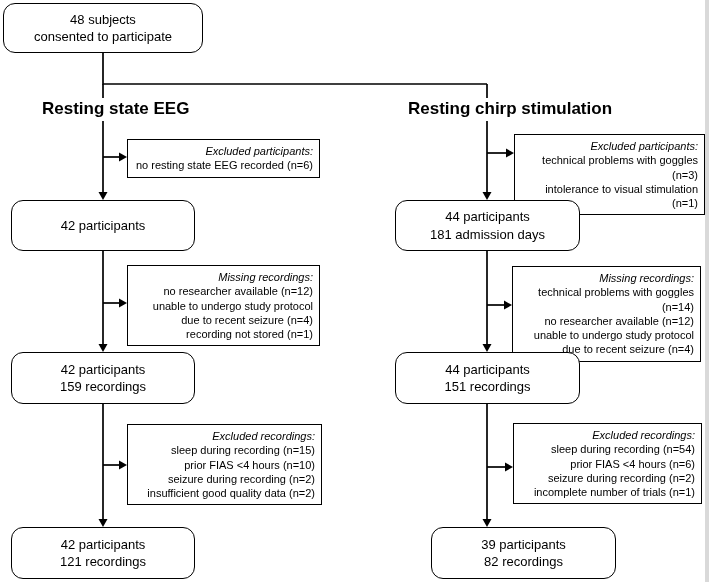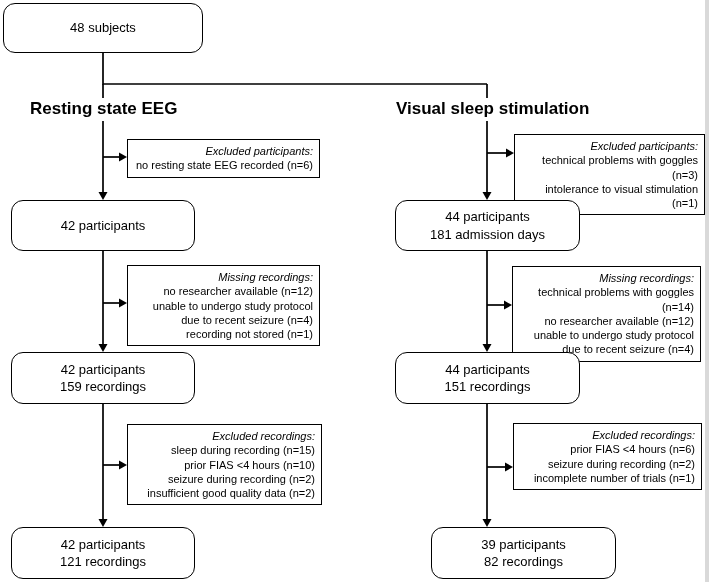--- a/index.html
+++ b/index.html
@@ -35,20 +35,21 @@
     padding:4px 6px;
     font-size:11px;line-height:1.3;
     text-align:right;
   }
   .sb-title{font-style:italic;}
   .heading{
     position:absolute;
     font-weight:bold;
     font-size:17px;
     white-space:nowrap;
+    margin-left:12px;
   }
 </style>
 </head>
 <body>
 
 <div class="canvas">
 
   <svg class="connectors" width="709" height="582" viewBox="0 0 709 582">
     <g stroke="#000" stroke-width="1.7" fill="none">
 
@@ -86,24 +87,25 @@
       <polygon points="119,298.5 119,307.5 127,303"></polygon>
       <polygon points="119,460.5 119,469.5 127,465"></polygon>
       <polygon points="506,148.5 506,157.5 514,153"></polygon>
       <polygon points="504,300.5 504,309.5 512,305"></polygon>
       <polygon points="505,462.5 505,471.5 513,467"></polygon>
     </g>
   </svg>
 
   <div class="rbox" style="left:3px;top:3px;width:200px;height:50px;">
     <div>48 subjects</div>
+    <div>consented to participate</div>
   </div>
 
   <div class="heading" style="left:30px;top:99px;">Resting state EEG</div>
-  <div class="heading" style="left:396px;top:99px;">Visual sleep stimulation</div>
+  <div class="heading" style="left:396px;top:99px;">Resting chirp stimulation</div>
 
   <div class="sbox" style="left:127px;top:139px;width:193px;">
     <div class="sb-title">Excluded participants:</div>
     <div>no resting state EEG recorded (n=6)</div>
   </div>
 
   <div class="rbox" style="left:11px;top:200px;width:184px;height:51px;">
     <div>42 participants</div>
   </div>
 
@@ -150,20 +152,21 @@
     <div>unable to undergo study protocol due to recent seizure (n=4)</div>
   </div>
 
   <div class="rbox" style="left:395px;top:352px;width:185px;height:52px;">
     <div>44 participants</div>
     <div>151 recordings</div>
   </div>
 
   <div class="sbox" style="left:513px;top:423px;width:189px;">
     <div class="sb-title">Excluded recordings:</div>
+    <div>sleep during recording (n=54)</div>
     <div>prior FIAS &lt;4 hours (n=6)</div>
     <div>seizure during recording (n=2)</div>
     <div>incomplete number of trials (n=1)</div>
   </div>
 
   <div class="rbox" style="left:395px;top:527px;width:185px;height:52px;margin-left:36px;">
     <div>39 participants</div>
     <div>82 recordings</div>
   </div>
 

